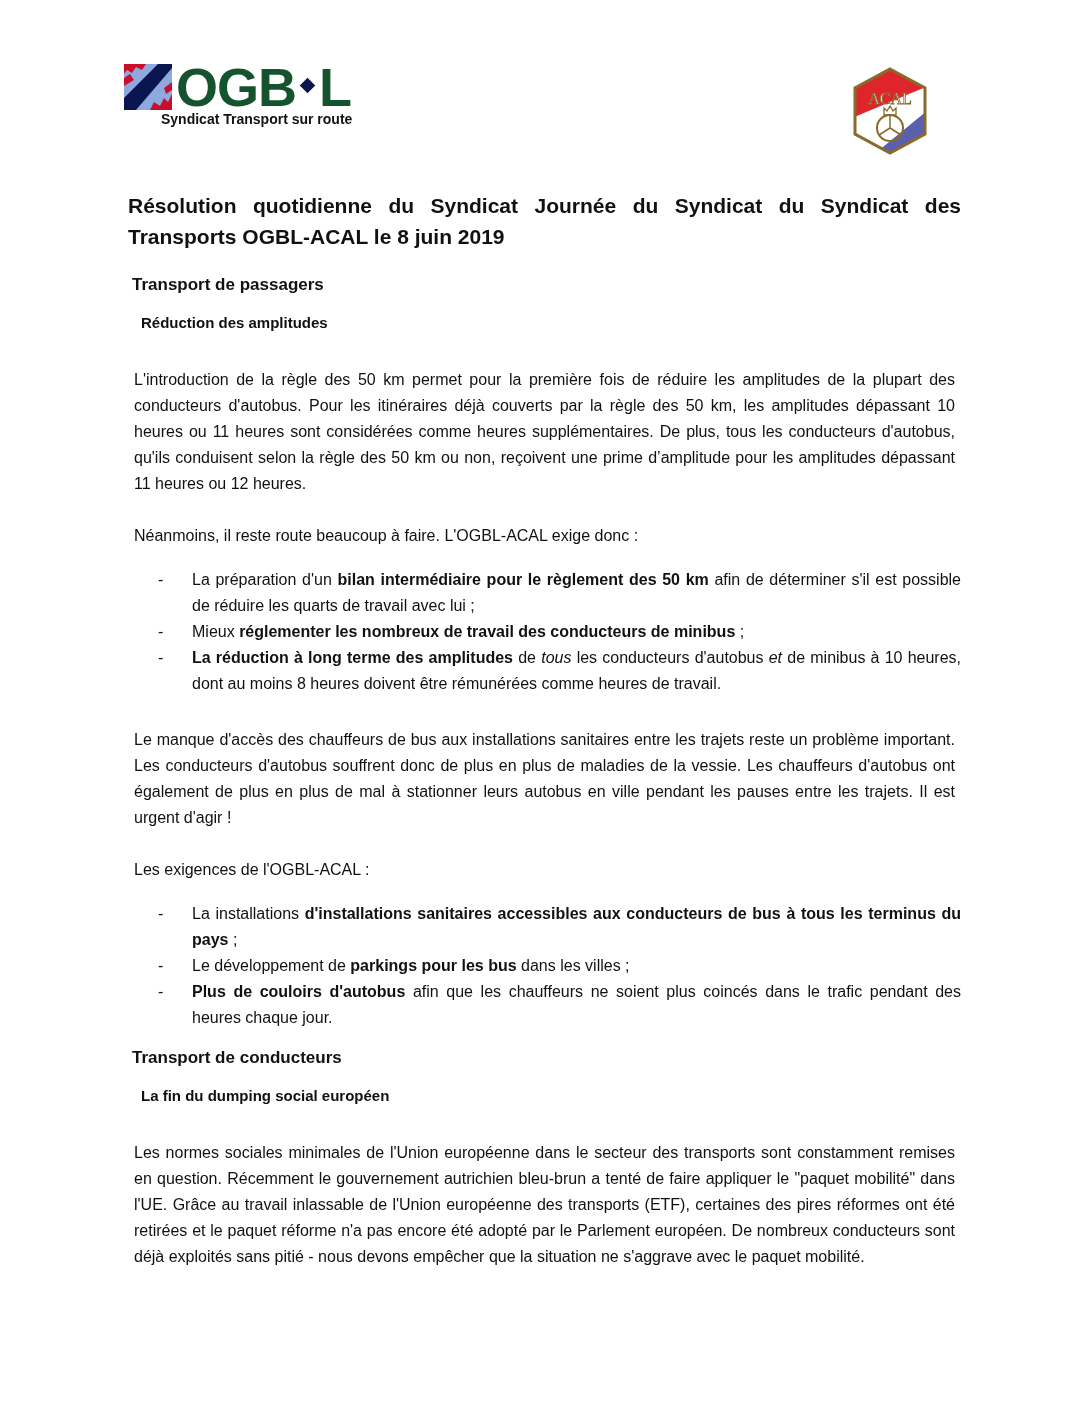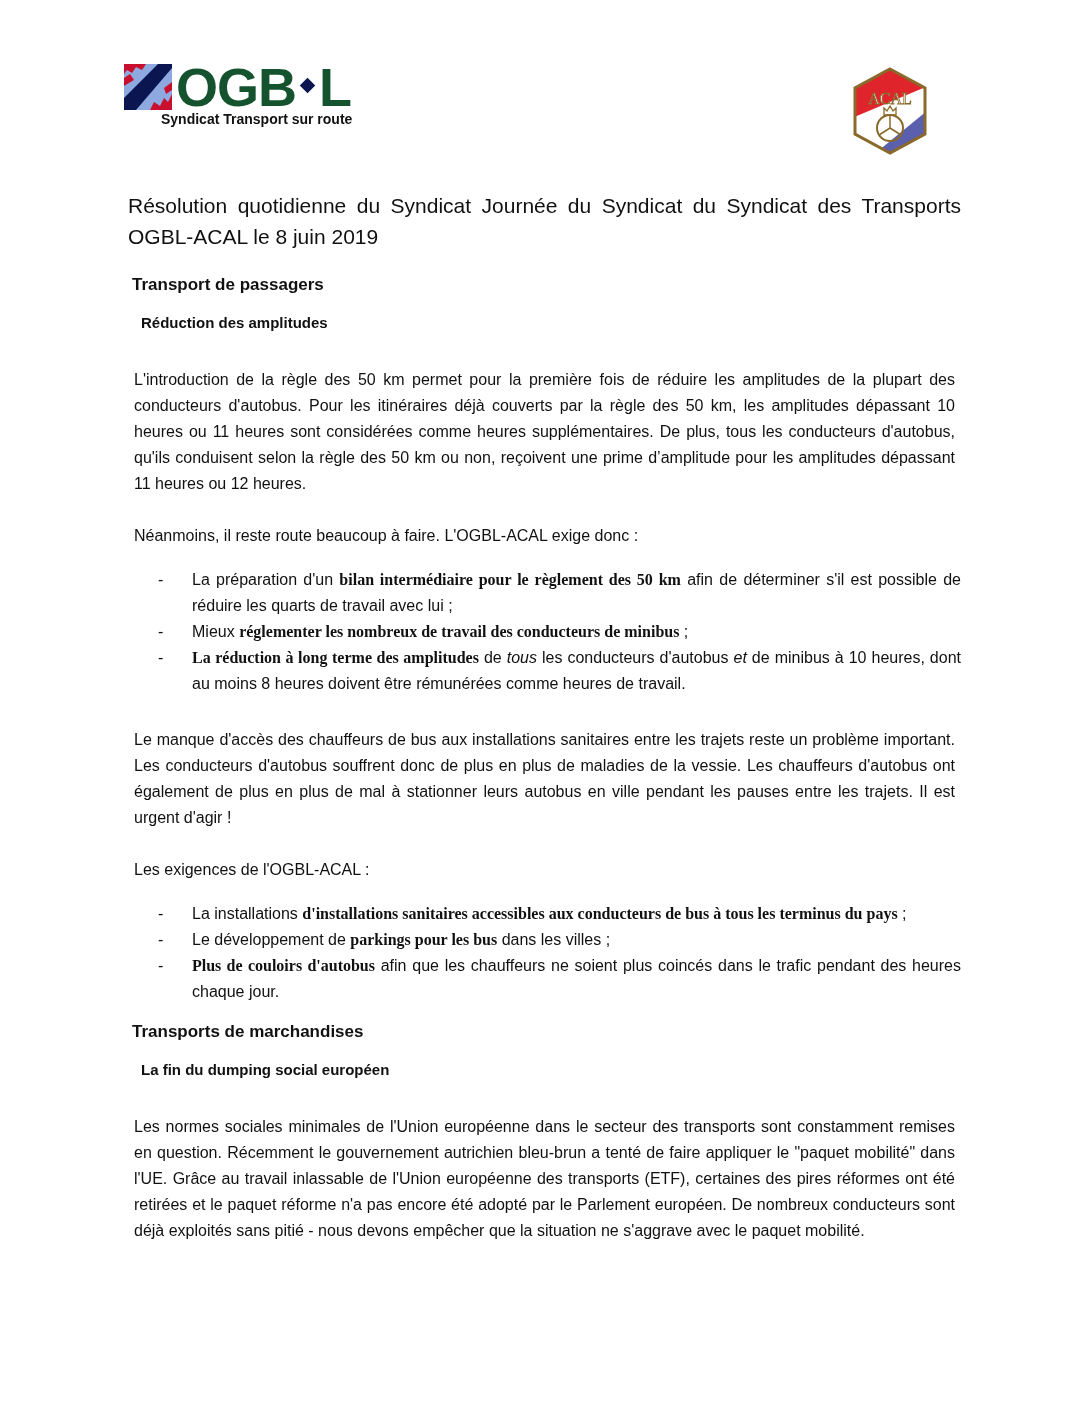--- a/index.html
+++ b/index.html
@@ -12,31 +12,31 @@
   .ogbl-mark { width: 48px; height: 46px; }
   .ogbl-text { margin-left: 4px; font-family: "Liberation Sans", sans-serif; font-weight: 700; font-size: 54px;
                line-height: 46px; color: #14532d; letter-spacing: -1px; display: flex; align-items: center; }
   .ogbl-dot { display: inline-block; width: 11px; height: 11px; background: #0b1650; transform: rotate(45deg); margin: 0 6px 0 6px; position: relative; top: -2px; }
   .logo-subtitle { position: absolute; left: 124px; top: 111px; font-size: 14px; font-weight: 700; color: #111; margin-left: 37px; }
 
   .acal-logo { position: absolute; left: 852px; top: 66px; width: 76px; height: 90px; }
 
   
   .content { position: absolute; left: 128px; top: 190px; width: 833px; }
-  .title { font-size: 21px; font-weight: 400; line-height: 31px; text-align: justify; text-align-last: left; margin: 0; }
+  .title { font-size: 21px; font-weight: 700; line-height: 31px; text-align: justify; text-align-last: left; margin: 0; }
   h2.section { font-size: 17px; font-weight: 700; margin: 20px 0 0 4px; line-height: 25px; }
   h3.sub { font-size: 15px; font-weight: 700; margin: 13px; line-height: 26px; }
   p { font-size: 16px; line-height: 26px; margin: 6px; text-align: justify; }
   .gap-sm { height: 12px; }
   .gap-md { height: 14px; }
 
   ul.req { list-style: none; margin: 0; padding: 0; }
   ul.req li { position: relative; padding-left: 64px; font-size: 16px; line-height: 26px; text-align: justify; }
   ul.req li .dash { position: absolute; left: 30px; top: 0; }
-  b { font-weight: 700; font-family: Liberation Serif, serif; }
+  b { font-weight: 700; }
   i { font-style: italic; }
 </style>
 </head>
 <body>
 
 <div class="page">
 
   <div class="ogbl-logo">
     <svg class="ogbl-mark" viewBox="0 0 48 46">
       <rect x="0" y="0" width="48" height="46" fill="#8ea9e0"></rect>
@@ -113,18 +113,18 @@
       <li>
         <span class="dash">-</span>
         <span>Le développement de </span><b>parkings pour les bus</b><span> dans les villes ;</span>
       </li>
       <li>
         <span class="dash">-</span>
         <b>Plus de couloirs d'autobus</b><span> afin que les chauffeurs ne soient plus coincés dans le trafic pendant des heures chaque jour.</span>
       </li>
     </ul>
 
-    <h2 class="section" style="margin-top:14px;">Transports de marchandises</h2>
+    <h2 class="section" style="margin-top:14px;">Transport de conducteurs</h2>
     <h3 class="sub">La fin du dumping social européen</h3>
     <div class="gap-sm"></div>
     <p>Les normes sociales minimales de l'Union européenne dans le secteur des transports sont constamment remises en question. Récemment le gouvernement autrichien bleu-brun a tenté de faire appliquer le "paquet mobilité" dans l'UE. Grâce au travail inlassable de l'Union européenne des transports (ETF), certaines des pires réformes ont été retirées et le paquet réforme n'a pas encore été adopté par le Parlement européen. De nombreux conducteurs sont déjà exploités sans pitié - nous devons empêcher que la situation ne s'aggrave avec le paquet mobilité.</p>
   </div>
 </div>
 
 </body></html>

